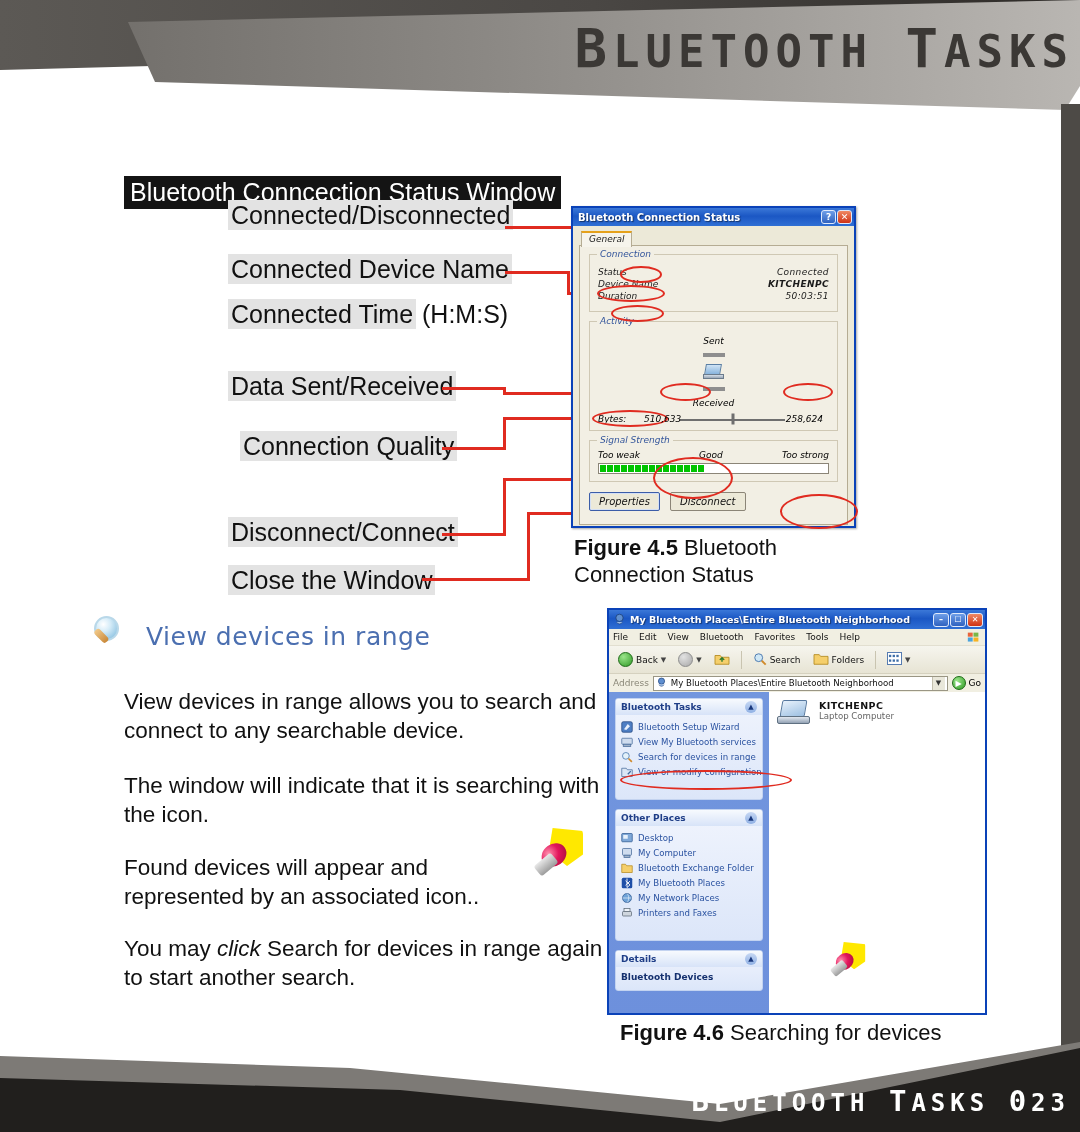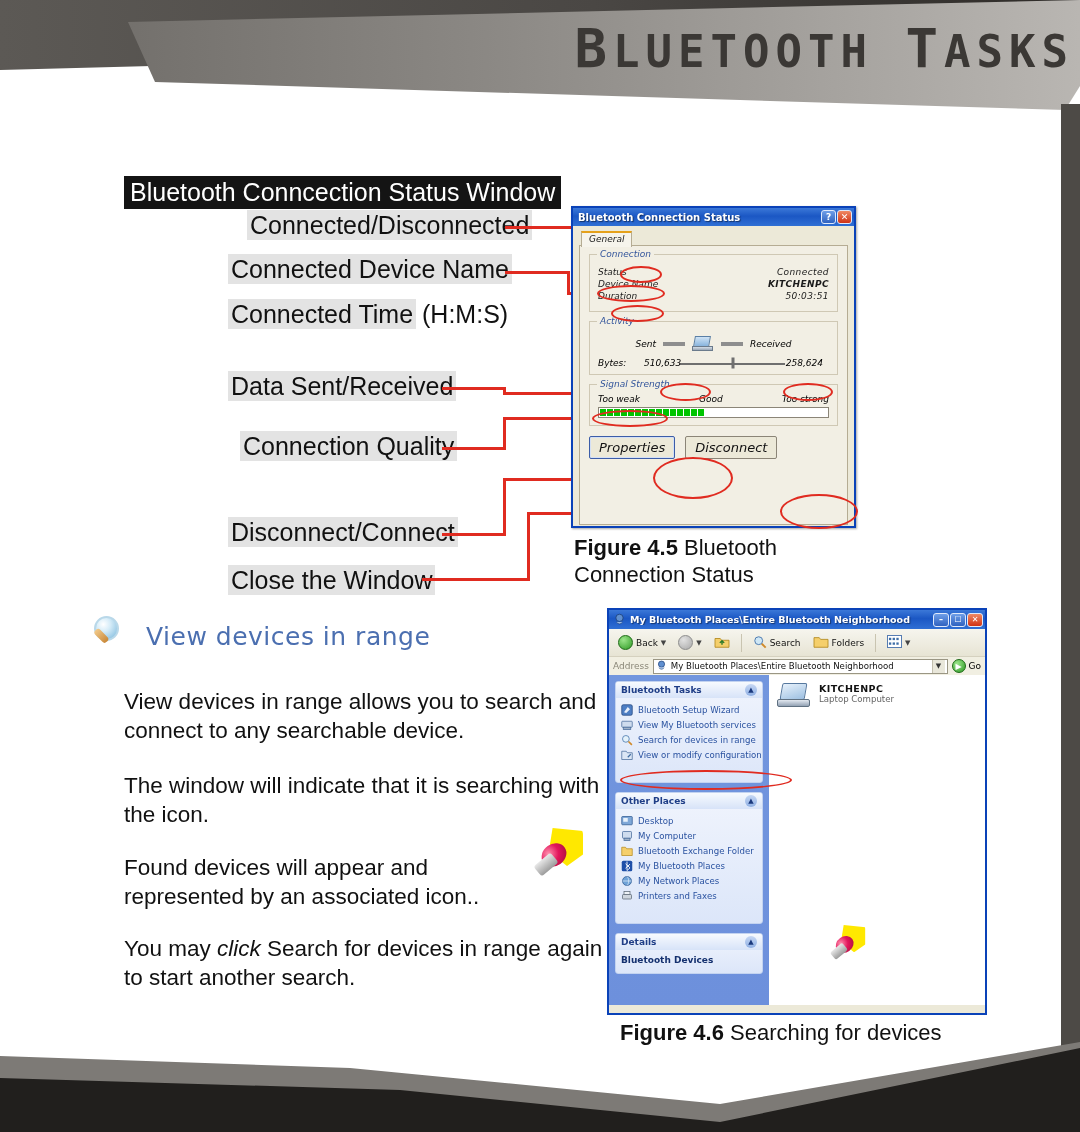--- a/index.html
+++ b/index.html
@@ -107,40 +107,40 @@
   .grp { border:1px solid #cfc8b4; position:relative; margin-bottom:9px; padding:10px 8px 8px 8px; }
   .grp > .lg {
     position:absolute; top:-6px; left:7px; background:#f2efe4; padding:0 3px;
     font-size:9px; color:#33559b;
   }
   .row { display:flex; justify-content:space-between; font-size:9px; color:#1a1a1a; margin:2px 0; }
   .row .k { color:#1a1a1a; }
   .row .v { font-weight:bold; letter-spacing:.4px; }
   .row .v.plain { font-weight:normal; }
 
-  .act-top { display:flex; align-items:center; justify-content:center; gap:7px; font-size:9px; margin:4px 0 2px; }
+  .act-top { display:flex; align-items:center; justify-content:center; gap:7px; font-size:9px; margin:4px 0 2px;flex-direction:column; }
   .dash { width:22px; height:4px; background:#8e8e8e; }
   .pcicon { width:22px; height:16px; position:relative; }
   .pcicon .scr { position:absolute; left:2px; top:0; width:16px; height:11px; background:linear-gradient(180deg,#cfe3f5,#88b4dd); border:1px solid #5a7fa5; transform:skewX(-10deg); }
   .pcicon .base { position:absolute; left:0; top:10px; width:21px; height:5px; background:linear-gradient(180deg,#d5dee8,#9aa7b6); border:1px solid #6b7b8c; }
   .act-bytes { display:flex; align-items:center; font-size:9px; margin-top:6px; }
   .act-bytes .lbl { width:38px; }
   .byteline { flex:1; display:flex; align-items:center; position:relative; }
   .byteline .hr { position:absolute; left:44px; right:44px; top:50%; height:2px; background:#6f6f6f; }
   .byteline .tick { position:absolute; left:50%; top:50%; transform:translate(-50%,-50%); width:3px; height:11px; background:#6f6f6f; }
   .bval { position:relative; z-index:2; font-size:9px; }
   .bval.l { margin-left:8px; }
   .bval.r { margin-left:auto; margin-right:6px; }
 
   .ss-labels { display:flex; justify-content:space-between; font-size:9px; margin-bottom:3px; }
   .ss-bar { height:11px; background:#fff; border:1px solid #8b8577; padding:1px; display:flex; gap:1px; align-items:center; }
   .ss-seg { width:6px; height:7px; background:#00c400; }
 
   .btnrow { display:flex; gap:10px; margin-top:10px; }
-  .xbtn { font-size:13px; padding:3px 9px; background:#ece9d8; border:1px solid #8b8577; border-radius:2px; color:#111; }
+  .xbtn { font-size:10px; padding:3px 9px; background:#ece9d8; border:1px solid #8b8577; border-radius:2px; color:#111; }
   .xbtn.def { border:1px solid #3c5da8; box-shadow:inset 0 0 0 1px #d4e0f5; }
   .dlg-foot { position:absolute; left:0; right:0; bottom:0; height:34px; background:#ece9d8; border-top:1px solid #d8d2bf; }
   .dlg-foot .xbtn { position:absolute; right:10px; top:7px; padding:3px 16px; }
 
   
   .ell { position:absolute; border:2.5px solid #e02b20; border-radius:50%; }
 
   
   .figcap { position:absolute; font-size:22px; color:#111; line-height:1.22; }
   .figcap b { font-weight:bold; }
@@ -237,21 +237,21 @@
   <div class="hdr-dark"></div>
   <div class="hdr-light"></div>
   <div class="hdr-title">
     <span id="hdrTitle"><span class="cap">B</span>LUETOOTH <span class="cap">T</span>ASKS</span>
   </div>
 </div>
 <div class="right-band"></div>
 
 <div class="section-title">Bluetooth Conncection Status Window</div>
 
-<div class="callout" style="left:228px; top:211px;margin-left:19px;">
+<div class="callout" style="left:228px; top:201px;">
   <span class="hl">Connected/Disconnected</span>
 </div>
 <div class="callout" style="left:228px; top:255px;">
   <span class="hl">Connected Device Name</span>
 </div>
 <div class="callout" style="left:228px; top:300px;">
   <span class="hl">Connected Time</span><span style="padding-left:6px;">(H:M:S)</span>
 </div>
 <div class="callout" style="left:228px; top:372px;">
   <span class="hl">Data Sent/Received</span>
@@ -424,20 +424,37 @@
           <circle cx="8" cy="6" r="4.5" fill="#5f8fd0" stroke="#1b3f78"></circle>
           <path d="M4 11 Q8 16 12 11" fill="#9bbce8" stroke="#1b3f78" stroke-width="0.8"></path>
         </svg>
     </span>
     <span class="t">My Bluetooth Places\Entire Bluetooth Neighborhood</span>
     <span class="wbtn tb-m">–</span>
     <span class="wbtn tb-m">☐</span>
     <span class="wbtn tb-x">✕</span>
   </div>
 
+  <div class="menubar" id="exMenu">
+    <span>File</span>
+      <span>Edit</span>
+      <span>View</span>
+      <span>Bluetooth</span>
+      <span>Favorites</span>
+      <span>Tools</span>
+      <span>Help</span>
+      <span class="flag">
+      <svg width="13" height="13" viewBox="0 0 16 16">
+          <rect x="1" y="2" width="6" height="5" fill="#e8643c"></rect>
+          <rect x="8" y="2" width="6" height="5" fill="#7ab648"></rect>
+          <rect x="1" y="8" width="6" height="5" fill="#4aa3dd"></rect>
+          <rect x="8" y="8" width="6" height="5" fill="#f5b324"></rect>
+        </svg>
+    </span>
+  </div>
 
   <div class="toolbar">
     <span class="tbtn">
       <span class="circ c-green"></span>
       <span>Back</span>
       <span class="caret">▼</span>
     </span>
     <span class="tbtn">
       <span class="circ c-gray"></span>
       <span class="caret">▼</span>
@@ -628,13 +645,14 @@
 <div class="ell" style="left:620px; top:770px; width:172px; height:20px;"></div>
 
 <div class="figcap" style="left:620px; top:1020px; width:430px;">
   <b>Figure 4.6</b>
   <span>Searching for devices</span>
 </div>
 
 <div class="ftr-wrap">
   <div class="ftr-gray"></div>
   <div class="ftr-dark"></div>
+  <div class="ftr-text"><span id="ftrText"><span class="cap">B</span>LUETOOTH <span class="cap">T</span>ASKS <span class="cap">0</span>23</span></div>
 </div>
 
 </body></html>

